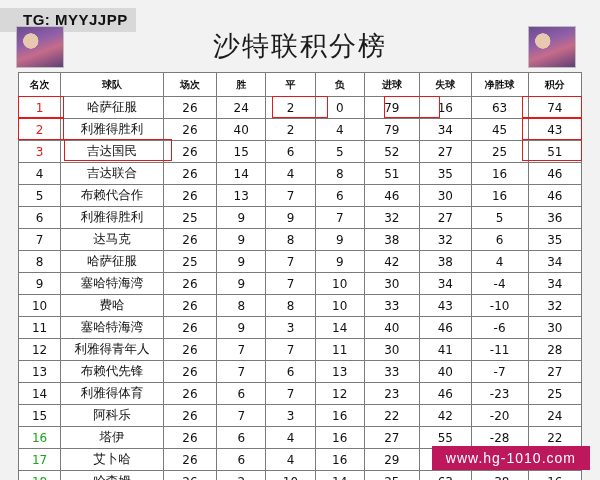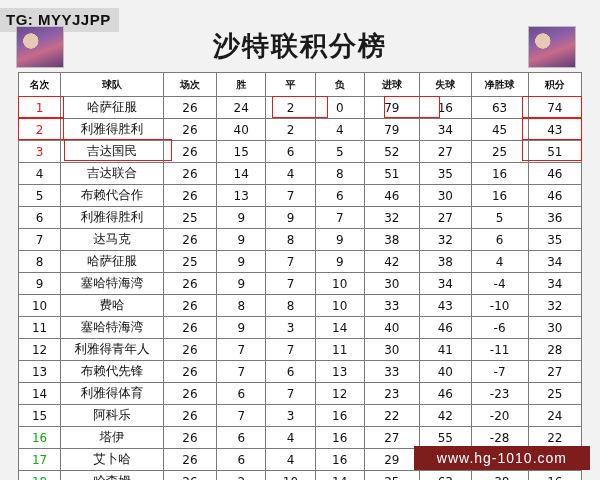--- a/index.html
+++ b/index.html
@@ -22,21 +22,21 @@
   
   .tg-badge {
     position: absolute;
     left: 0;
     top: 8px;
     background: #d8d8d8;
     color: #111;
     font-size: 15px;
     font-weight: bold;
     letter-spacing: 0.5px;
-    padding: 3px 8px 4px 6px;
+    padding: 3px 8px 4px 23px;
     font-family: "Liberation Sans", sans-serif;
   }
   
   .photo {
     position: absolute;
     top: 26px;
     width: 46px;
     height: 40px;
     border: 1px solid #bdbdbd;
     background:
@@ -47,21 +47,21 @@
   .photo.right { left: 528px; }
 
   .title {
     position: absolute;
     left: 150px;
     top: 28px;
     width: 300px;
     text-align: center;
     font-family: "DejaVu Sans", "Liberation Sans", sans-serif;
     font-size: 27px;
-    font-weight: bold;
+    font-weight: normal;
     color: #1a1a1a;
     letter-spacing: 2px;
     border-bottom: 2px solid #555;
     padding-bottom: 18px;
   }
 
   table.standings {
     position: absolute;
     left: 18px;
     top: 72px;
@@ -111,25 +111,25 @@
     position: absolute;
     border: 1.5px solid #e01b1b;
     pointer-events: none;
     box-sizing: border-box;
   }
 
   .footer-url {
     position: absolute;
     right: 10px;
     bottom: 10px;
-    background: #7f1d1d;
+    background: #be185d;
     color: #ffffff;
     font-size: 14px;
     letter-spacing: 1px;
-    padding: 4px 23px;
+    padding: 4px 14px;
     font-family: "Liberation Sans", sans-serif;
   }
 </style>
 </head>
 <body>
 
 <div class="page">
 
   <div class="tg-badge">TG: MYYJJPP</div>
 

